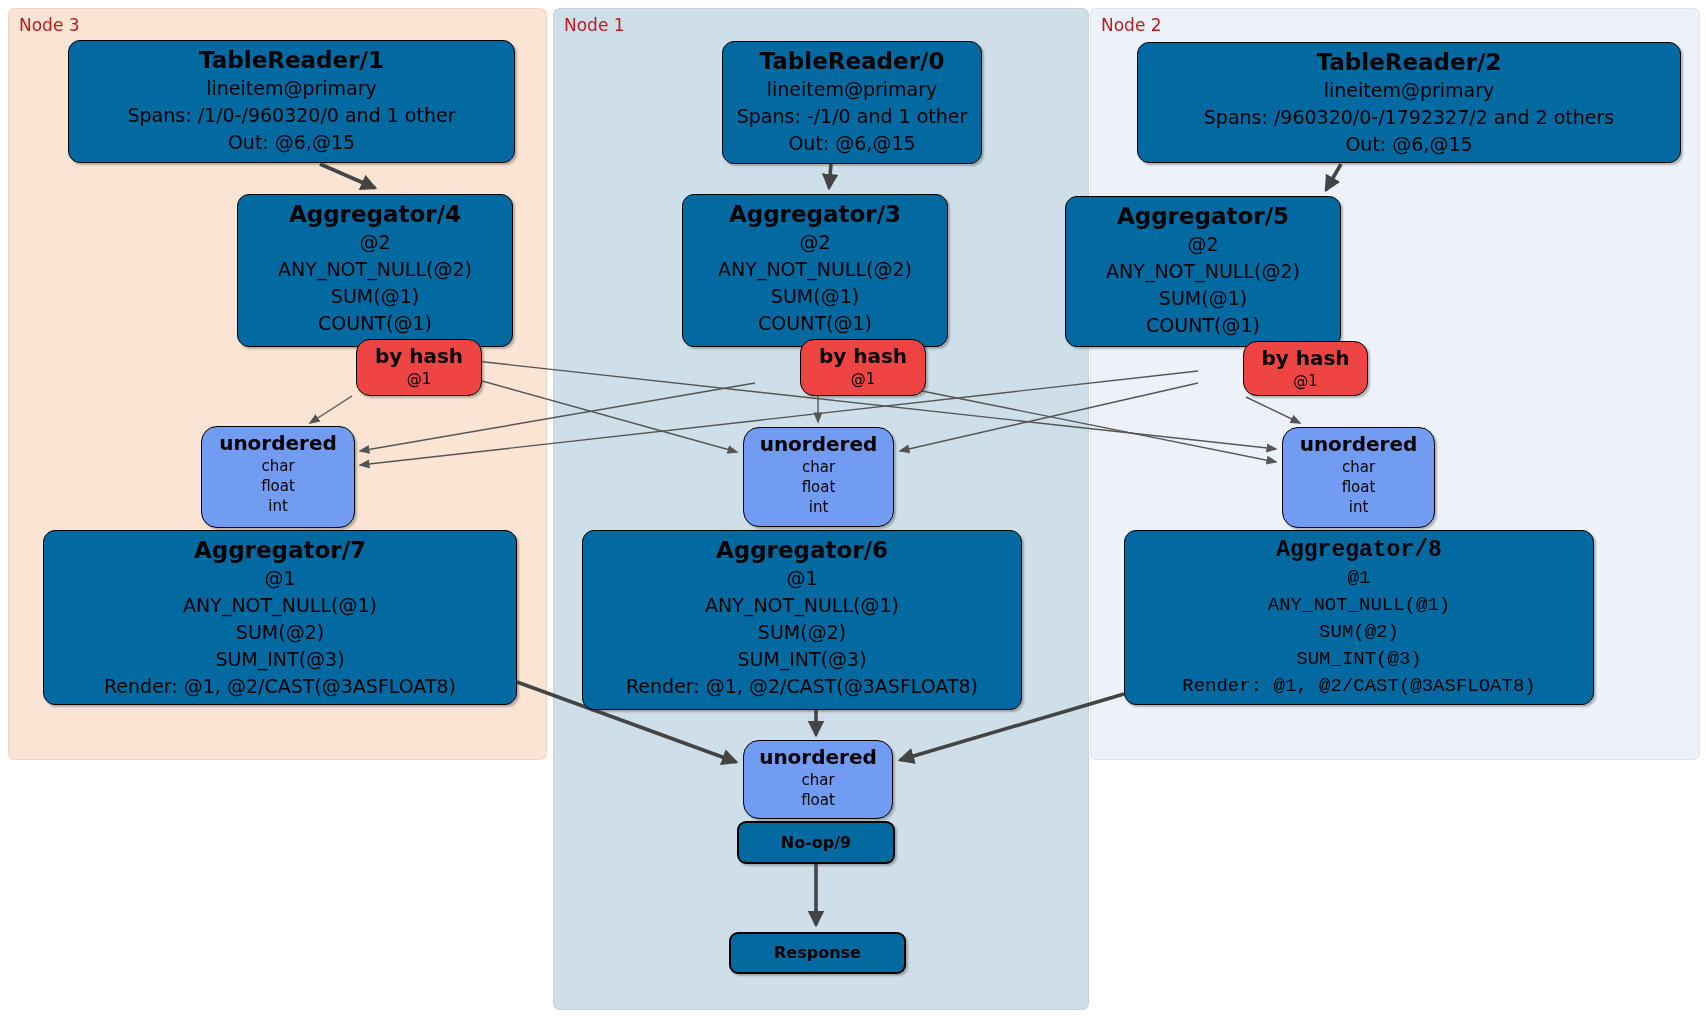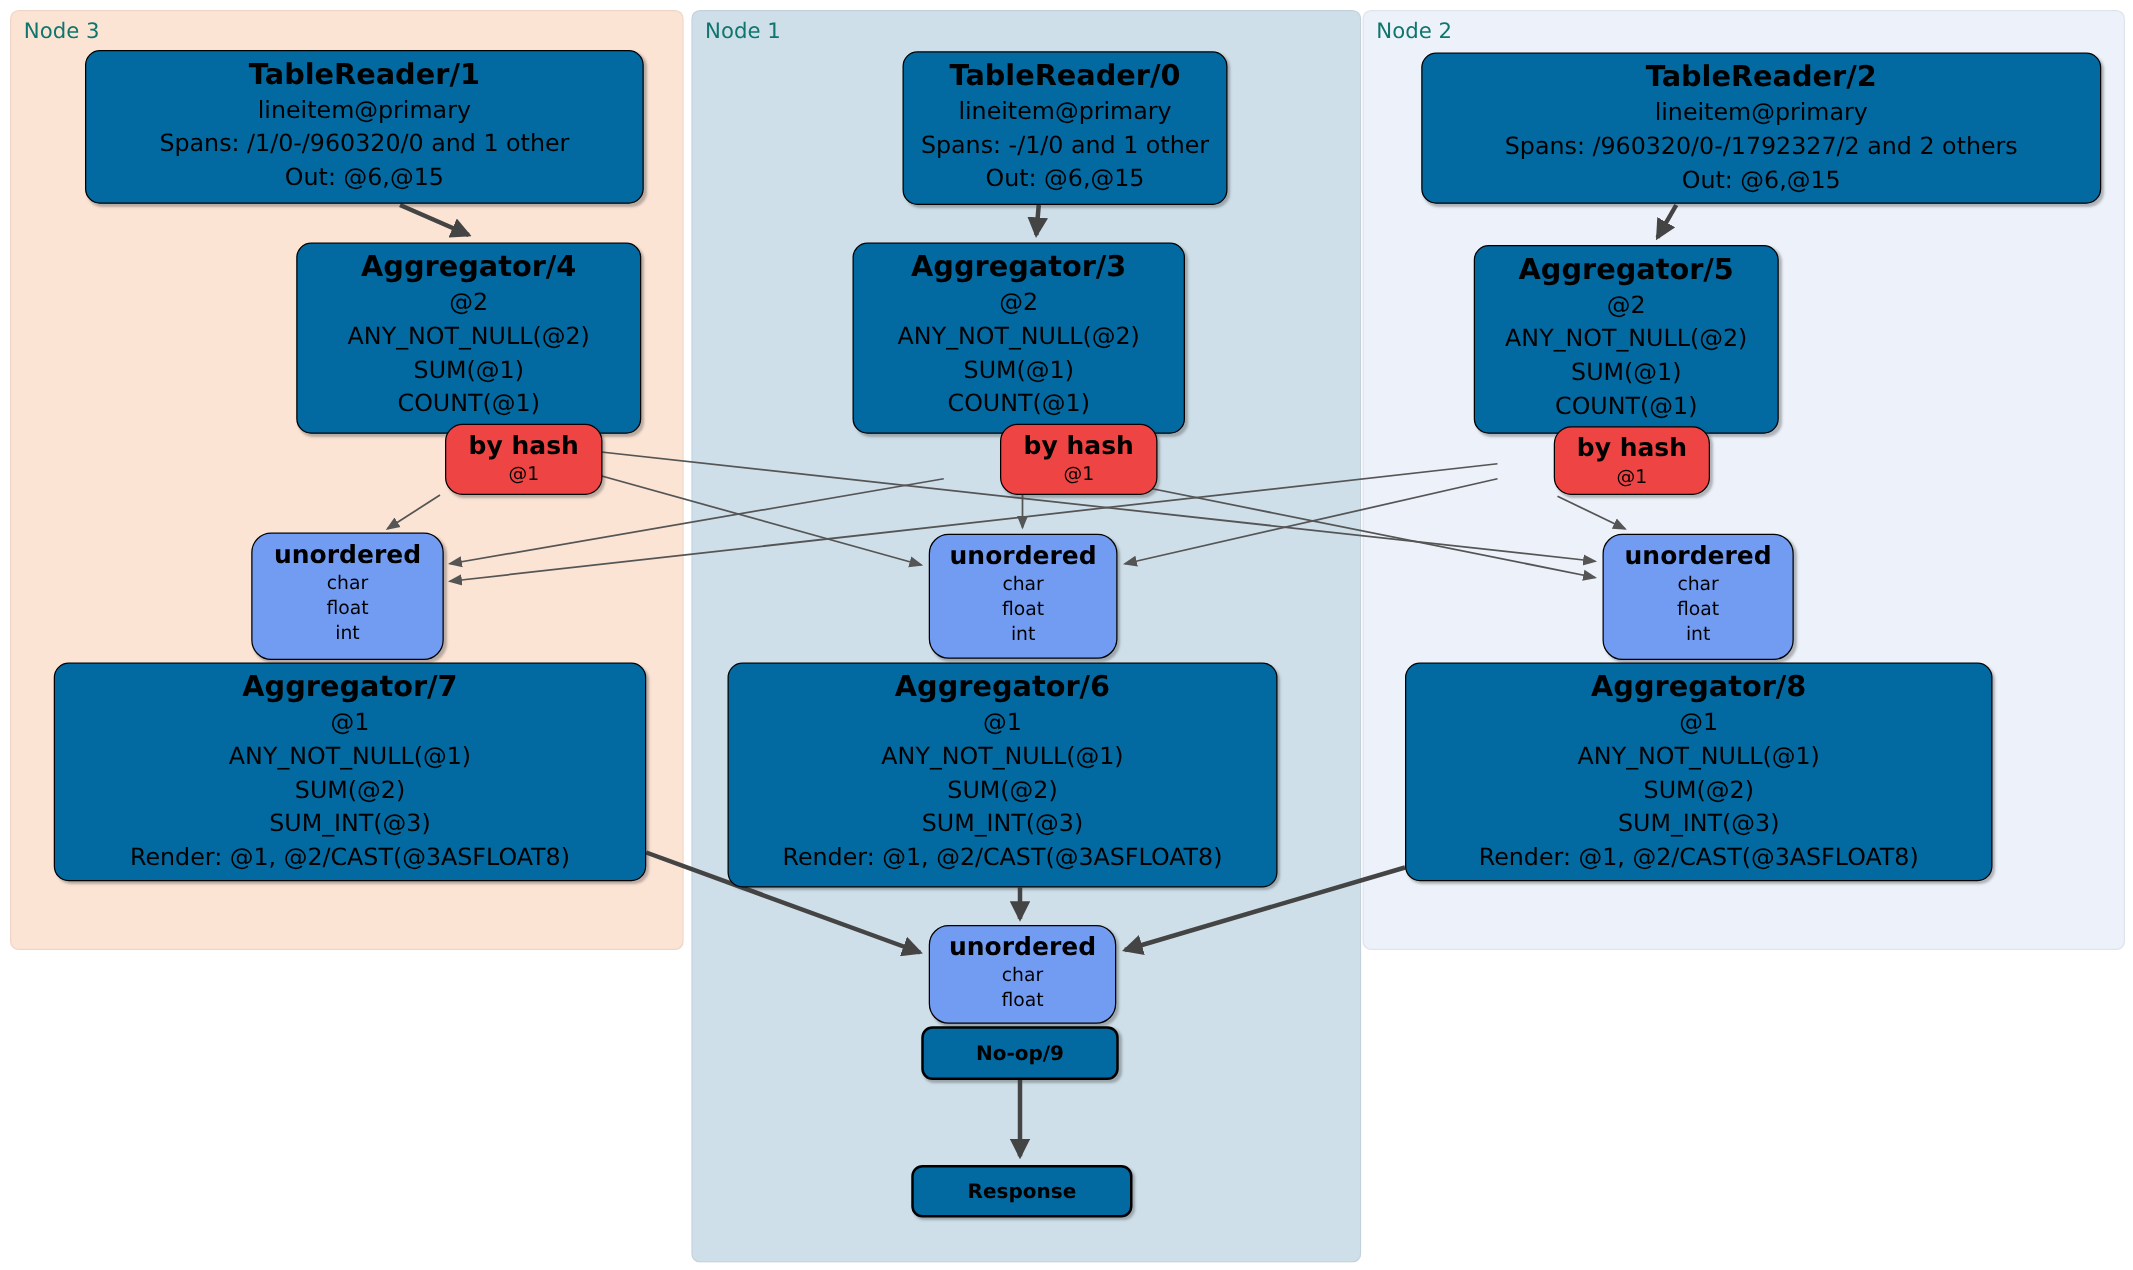--- a/index.html
+++ b/index.html
@@ -1,20 +1,20 @@
 <!DOCTYPE html>
 <html><head>
 <meta charset="utf-8">
 <style>
   html,body{margin:0;padding:0;background:#ffffff;}
   body{font-family:"DejaVu Sans","Liberation Sans",sans-serif;color:#000;}
   #canvas{position:relative;width:1706px;height:1016px;background:#fff;overflow:hidden;}
 
   .region{position:absolute;border-radius:7px;border:1px solid rgba(0,0,0,0.06);}
-  .region-label{position:absolute;left:10px;top:6px;font-size:17px;color:#0f766e;}
+  .region-label{position:absolute;left:10px;top:6px;font-size:17px;color:#b91c1c;}
 
   #edges{position:absolute;left:0;top:0;width:1706px;height:1016px;z-index:2;}
 
   .pbox{position:absolute;z-index:3;box-sizing:border-box;text-align:center;
         border:1.6px solid #000;box-shadow:2px 2px 2px rgba(60,60,60,0.35);}
   .yellow{background:#0369a1;border-radius:12px;}
   .orange{background:#ef4444;border-radius:14px;margin-left:44px;}
   .blue{background:#719cf2;border-radius:16px;text-align:center;}
 
   .ptitle{font-weight:bold;font-size:23px;line-height:30px;padding-top:4px;}
@@ -144,41 +144,41 @@
     <div class="pline">Render: @1, @2/CAST(@3ASFLOAT8)</div>
   </div>
 
   <div class="pbox yellow" style="left:1124px;top:42px;width:544px;height:121px;margin-left:13px;">
     <div class="ptitle">TableReader/2</div>
     <div class="pline">lineitem@primary</div>
     <div class="pline">Spans: /960320/0-/1792327/2 and 2 others</div>
     <div class="pline">Out: @6,@15</div>
   </div>
 
-  <div class="pbox yellow" style="left:1179px;top:196px;width:244px;height:151px;">
+  <div class="pbox yellow" style="left:1065px;top:196px;width:276px;height:151px;">
     <div class="ptitle">Aggregator/5</div>
     <div class="pline">@2</div>
     <div class="pline">ANY_NOT_NULL(@2)</div>
     <div class="pline">SUM(@1)</div>
     <div class="pline">COUNT(@1)</div>
   </div>
 
   <div class="pbox orange" style="left:1199px;top:341px;width:125px;height:55px;">
     <div class="rtitle">by hash</div>
     <div class="rline">@1</div>
   </div>
 
   <div class="pbox blue" style="left:1282px;top:427px;width:153px;height:101px;">
     <div class="rtitle">unordered</div>
     <div class="rline">char</div>
     <div class="rline">float</div>
     <div class="rline">int</div>
   </div>
 
-  <div class="pbox yellow" style="left:1124px;top:530px;width:470px;height:175px;">
+  <div class="pbox yellow" style="left:1124px;top:530px;width:470px;height:175px;font-family:Liberation Mono, monospace;">
     <div class="ptitle">Aggregator/8</div>
     <div class="pline">@1</div>
     <div class="pline">ANY_NOT_NULL(@1)</div>
     <div class="pline">SUM(@2)</div>
     <div class="pline">SUM_INT(@3)</div>
     <div class="pline">Render: @1, @2/CAST(@3ASFLOAT8)</div>
   </div>
 
   <div class="pbox blue" style="left:743px;top:740px;width:150px;height:79px;">
     <div class="rtitle">unordered</div>

